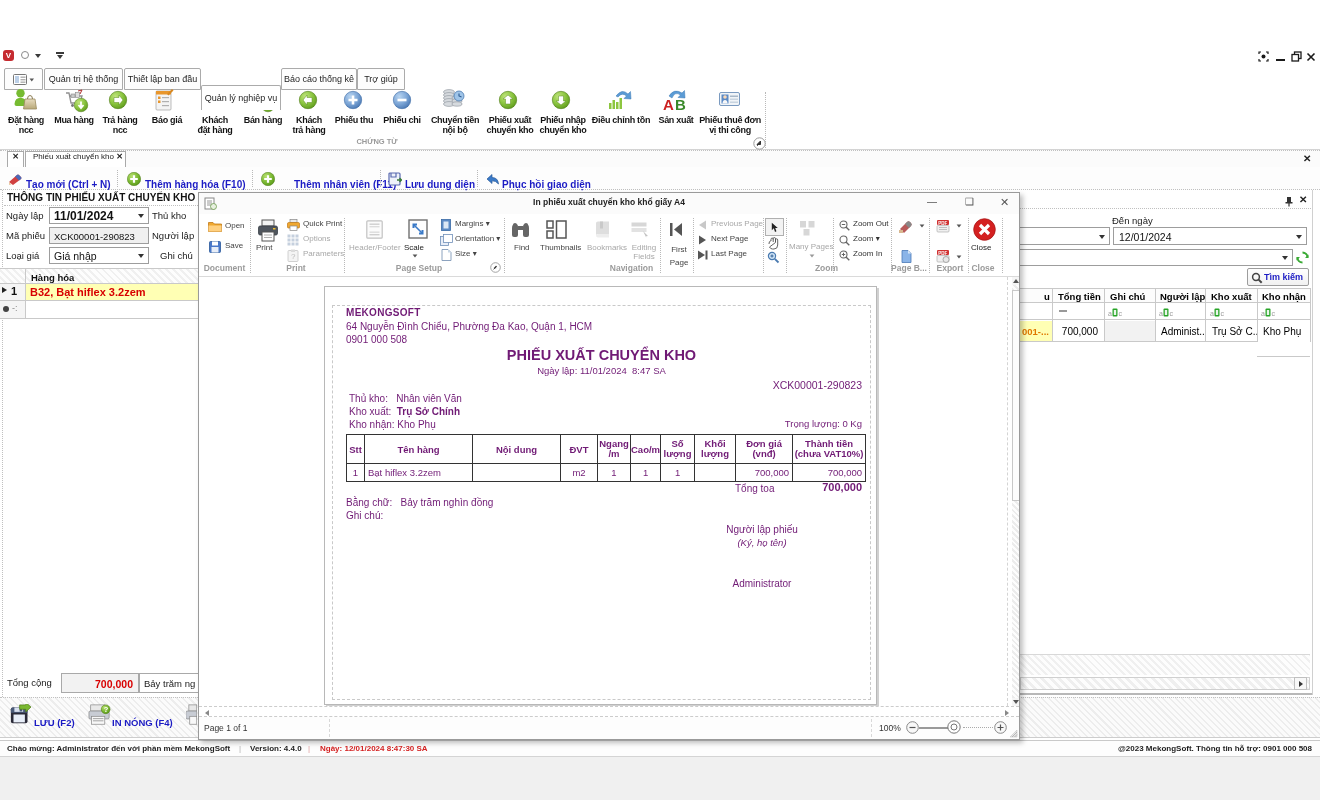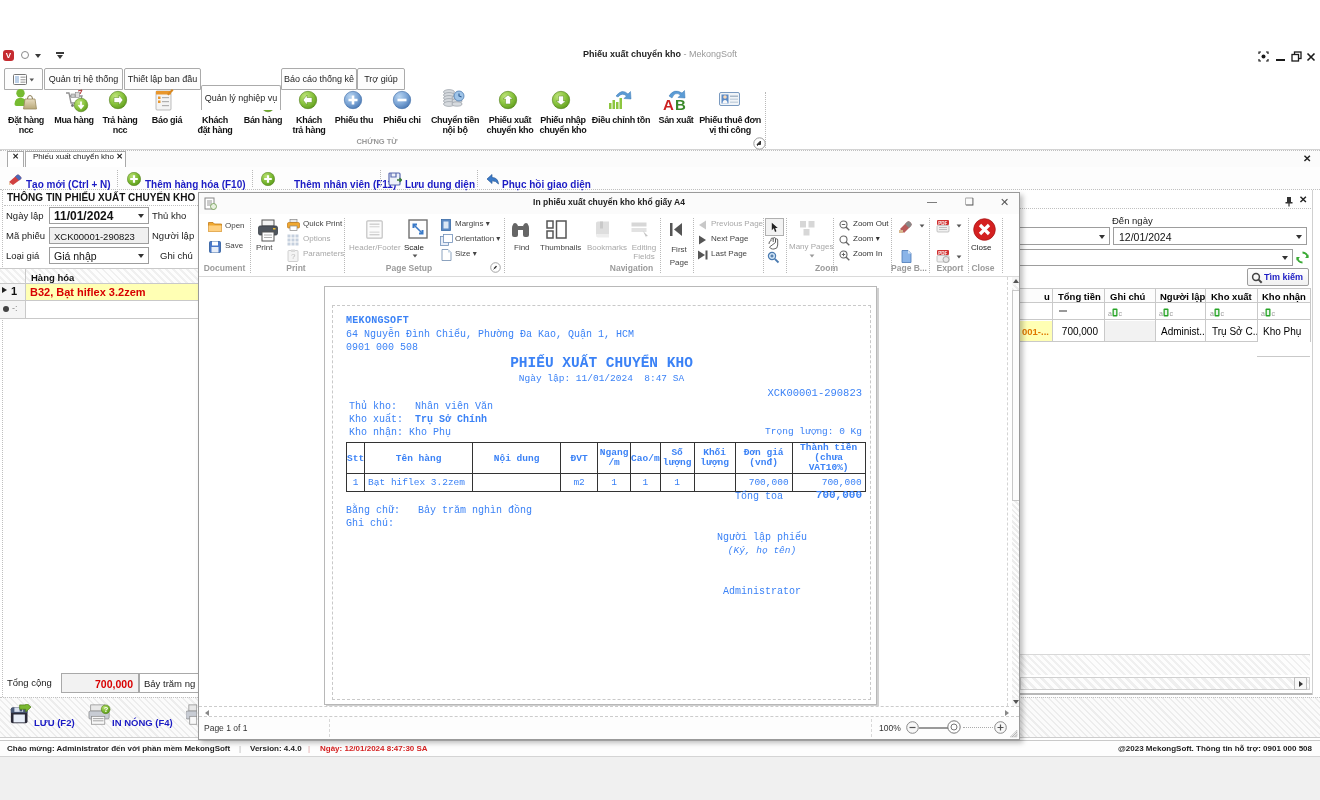--- a/index.html
+++ b/index.html
@@ -47,21 +47,20 @@
 </style>
 </head>
 <body>
 <div id="app">
 
   <div class="abs" id="vlogo">V</div>
   <div class="abs" id="circ"></div>
   <div class="abs caret" style="left:35px; top:54px;"></div>
   <div class="abs" style="left:56px; top:52px; width:8px; height:1.5px; background:#3a3a3a;"></div>
   <div class="abs caret" style="left:56.5px; top:55px;"></div>
-  <div class="abs" id="title"><b>Phiếu xuất chuyển kho</b> - MekongSoft</div>
   <svg class="abs" style="left:1258px; top:51px;" width="11" height="11" viewBox="0 0 11 11">
       <g stroke="#1a1a1a" stroke-width="1.2" fill="none">
         <path d="M1 3 L1 1 L3 1 M8 1 L10 1 L10 3 M10 8 L10 10 L8 10 M3 10 L1 10 L1 8"></path>
       </g>
       <circle cx="5.5" cy="5.5" r="2" fill="#1a1a1a"></circle>
     </svg>
   <div class="abs" style="left:1276px; top:59px; width:9px; height:2px; background:#1a1a1a;"></div>
   <svg class="abs" style="left:1291px; top:51px;" width="11" height="11" viewBox="0 0 11 11">
       <g fill="none" stroke="#1a1a1a" stroke-width="1.3">
         <rect x="3.5" y="1" width="6.5" height="6.5"></rect>
@@ -688,34 +687,34 @@
       <svg class="dg" style="left:774px; top:4px;" width="23" height="23" viewBox="0 0 23 23">
           <circle cx="11.5" cy="11.5" r="10.8" fill="#d42020"></circle>
           <circle cx="11.5" cy="11.5" r="10.8" fill="none" stroke="#a81818" stroke-width="0.8"></circle>
           <path d="M7 7 L16 16 M16 7 L7 16" stroke="#fff" stroke-width="3.2"></path>
         </svg>
       <div class="dg tbitem" style="left:772px; top:29px; color:#222;">Close</div>
       <div class="dg vdot" style="left:803px; top:4px; height:55px;"></div>
 
       <div class="dg glab" style="left:0px; width:51px;">Document</div>
       <div class="dg glab" style="left:62px; width:70px;">Print</div>
-      <div class="dg glab" style="left:150px; width:120px;">Page Setup</div>
+      <div class="dg glab" style="left:160px; width:120px;">Page Setup</div>
       <div class="dg glab" style="left:370px; width:125px;">Navigation</div>
       <div class="dg glab" style="left:595px; width:65px;">Zoom</div>
       <div class="dg glab" style="left:675px; width:70px;">Page B...</div>
       <div class="dg glab" style="left:732px; width:38px;">Export</div>
       <div class="dg glab" style="left:765px; width:38px;">Close</div>
     </div>
 
     <div class="dg" id="preview" style="left:0; top:84px; width:820px; height:429px; background:#fff; overflow:hidden;">
 
       <div class="dg" style="left:125px; top:9px; width:553px; height:419px; background:#fff; border:1px solid #b8b8b8; box-shadow:2px 2px 0 #d0d0d0;"></div>
       <div class="dg" style="left:133px; top:28px; width:539px; height:395px; border:1px dashed #c9c9c9;"></div>
 
-      <div class="dg" style="left:133px; top:26px; width:539px; height:388px; font-family:Liberation Mono, monospace; color:#3b82f6;">
+      <div class="dg" style="left:133px; top:18px; width:539px; height:388px; font-family:Liberation Sans, sans-serif; color:#701a75;">
         <div class="dg" style="left:14px; top:12px; font-size:10px; font-weight:bold; letter-spacing:0.3px;">MEKONGSOFT</div>
         <div class="dg" style="left:14px; top:26px; font-size:10px;">64 Nguyễn Đình Chiểu, Phường Đa Kao, Quận 1, HCM</div>
         <div class="dg" style="left:14px; top:39px; font-size:10px;">0901 000 508</div>
         <div class="dg" style="left:0; top:52px; width:539px; text-align:center; font-size:14.5px; font-weight:bold;">PHIẾU XUẤT CHUYỂN KHO</div>
         <div class="dg" style="left:0; top:70px; width:539px; text-align:center; font-size:9.5px;">Ngày lập: 11/01/2024&nbsp;&nbsp;8:47 SA</div>
         <div class="dg" style="left:0; top:84px; width:530px; text-align:right; font-size:10.5px;">XCK00001-290823</div>
         <div class="dg" style="left:17px; top:98px; font-size:10px;">Thủ kho:&nbsp;&nbsp;&nbsp;Nhân viên Văn</div>
         <div class="dg" style="left:17px; top:111px; font-size:10px;">Kho xuất:&nbsp;&nbsp;<b>Trụ Sở Chính</b></div>
         <div class="dg" style="left:17px; top:124px; font-size:10px;">Kho nhận: Kho Phụ</div>
         <div class="dg" style="left:0; top:123px; width:530px; text-align:right; font-size:9.5px;">Trọng lượng: 0 Kg</div>

